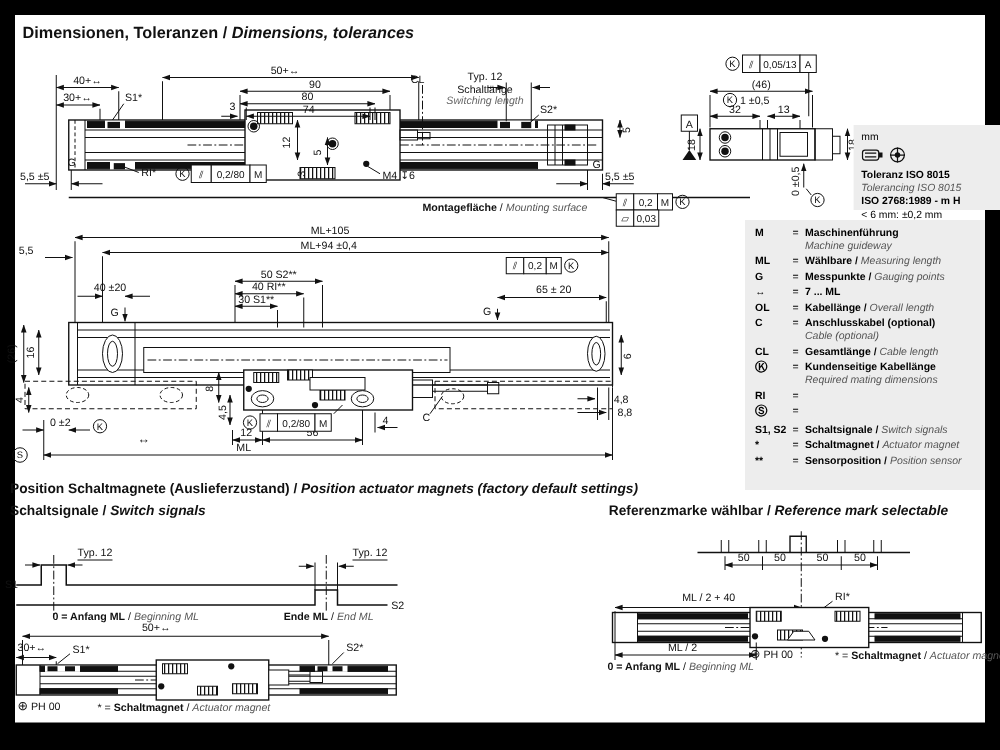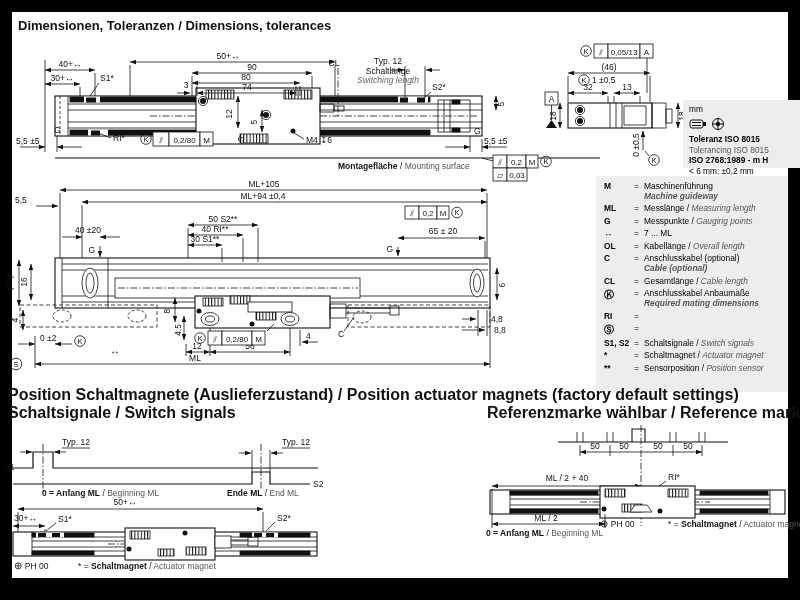--- a/index.html
+++ b/index.html
@@ -5,32 +5,32 @@
   html,body{margin:0;padding:0}
   body{width:800px;height:600px;background:#000;position:relative;font-family:"Liberation Sans",sans-serif;overflow:hidden}
   .page{position:absolute;left:12px;top:12px;width:776px;height:566px;background:#fff}
   svg.art{position:absolute;left:0;top:0;z-index:2}
   svg text{font-family:"Liberation Sans",sans-serif;font-size:8.5px;fill:#111}
   svg text.sm{font-size:8px}
   svg text.it{font-style:italic;fill:#666}
   svg text.kk{font-size:7.5px}
   .ov{position:absolute;z-index:3;font-size:8.5px;color:#111;white-space:nowrap;line-height:1.2}
   .b{font-weight:bold}
-  .i{}
+  .i{font-style:italic}
   .gr{color:#555}
   .title{font-size:13px}
-  .h2{font-size:16px}
+  .h2{font-size:11px}
   .panel{position:absolute;background:#ededed;z-index:1}
   #legend{left:596px;top:176px;width:192px;height:216px;padding:6px 4px 0 8px;box-sizing:border-box;z-index:3;position:absolute}
   .lg-row{display:flex;font-size:8.4px;line-height:1.18;margin-bottom:2.6px}
   .lg-sym{width:30px;font-weight:bold;flex:none}
   .lg-eq{width:10px;flex:none}
-  .lg-txt b{font-weight:normal}
+  .lg-txt b{font-weight:bold}
   .lg-txt .en{font-style:italic;color:#555}
-  .lg-txt .en2{display:block;font-style:italic;color:#555;font-weight:bold}
+  .lg-txt .en2{display:block;font-style:italic;color:#555;font-weight:normal}
   #infobox{left:683px;top:100px;width:124px;height:68px;padding:4px 6px;box-sizing:border-box;font-size:8.3px;line-height:1.3;z-index:3;position:absolute;background:#ededed}
   #infobox .ic{display:flex;align-items:center;gap:4px;margin:2px 0 3px 0}
 </style>
 </head>
 <body>
 
 <div class="page"></div>
 
 <div class="panel" style="left:683px;top:100px;width:105px;height:68px"></div>
 <div class="panel" style="left:596px;top:176px;width:192px;height:216px"></div>
@@ -518,21 +518,21 @@
 
 <div id="legend">
   <div class="lg-row">
     <span class="lg-sym">M</span>
     <span class="lg-eq">=</span>
     <span class="lg-txt"><b>Maschinenführung</b><span class="en2">Machine guideway</span></span>
   </div>
   <div class="lg-row">
     <span class="lg-sym">ML</span>
     <span class="lg-eq">=</span>
-    <span class="lg-txt"><b>Messlänge</b><b> / </b><span class="en">Measuring length</span></span>
+    <span class="lg-txt"><b>Wählbare</b><b> / </b><span class="en">Measuring length</span></span>
   </div>
   <div class="lg-row">
     <span class="lg-sym">G</span>
     <span class="lg-eq">=</span>
     <span class="lg-txt"><b>Messpunkte</b><b> / </b><span class="en">Gauging points</span></span>
   </div>
   <div class="lg-row">
     <span class="lg-sym">↔</span>
     <span class="lg-eq">=</span>
     <span class="lg-txt"><b>7 ... ML</b></span>
@@ -548,21 +548,21 @@
     <span class="lg-txt"><b>Anschlusskabel (optional)</b><span class="en2">Cable (optional)</span></span>
   </div>
   <div class="lg-row">
     <span class="lg-sym">CL</span>
     <span class="lg-eq">=</span>
     <span class="lg-txt"><b>Gesamtlänge</b><b> / </b><span class="en">Cable length</span></span>
   </div>
   <div class="lg-row">
     <span class="lg-sym" style="font-size:10px">Ⓚ</span>
     <span class="lg-eq">=</span>
-    <span class="lg-txt"><b>Anschlusskabel Anbaumaße</b><span class="en2">Required mating dimensions</span></span>
+    <span class="lg-txt"><b>Kundenseitige Kabellänge</b><span class="en2">Required mating dimensions</span></span>
   </div>
   <div class="lg-row">
     <span class="lg-sym">RI</span>
     <span class="lg-eq">=</span>
   </div>
   <div class="lg-row">
     <span class="lg-sym" style="font-size:10px">Ⓢ</span>
     <span class="lg-eq">=</span>
   </div>
   <div class="lg-row">

